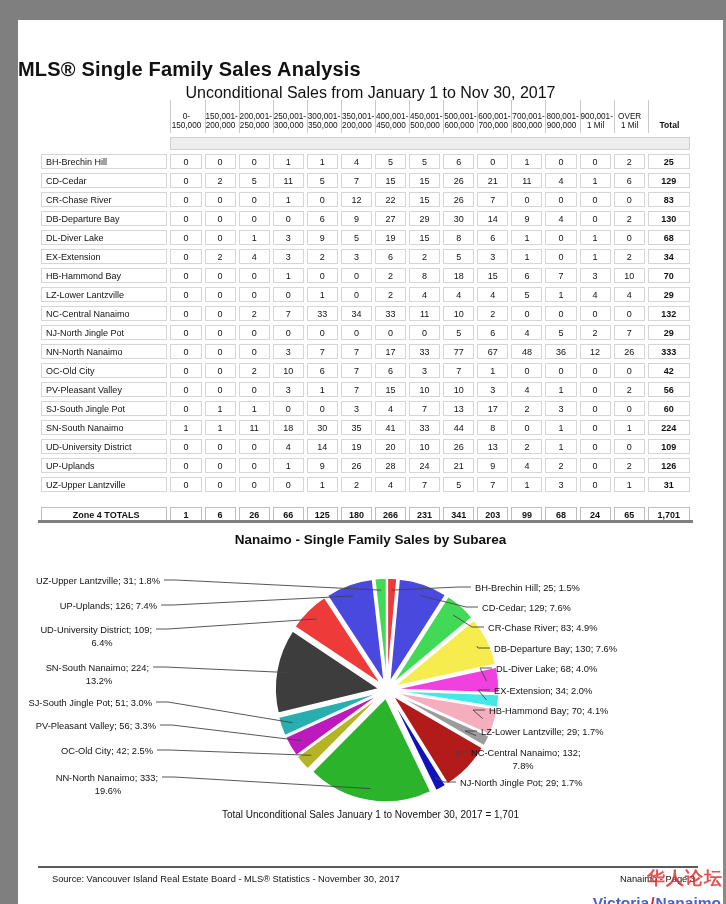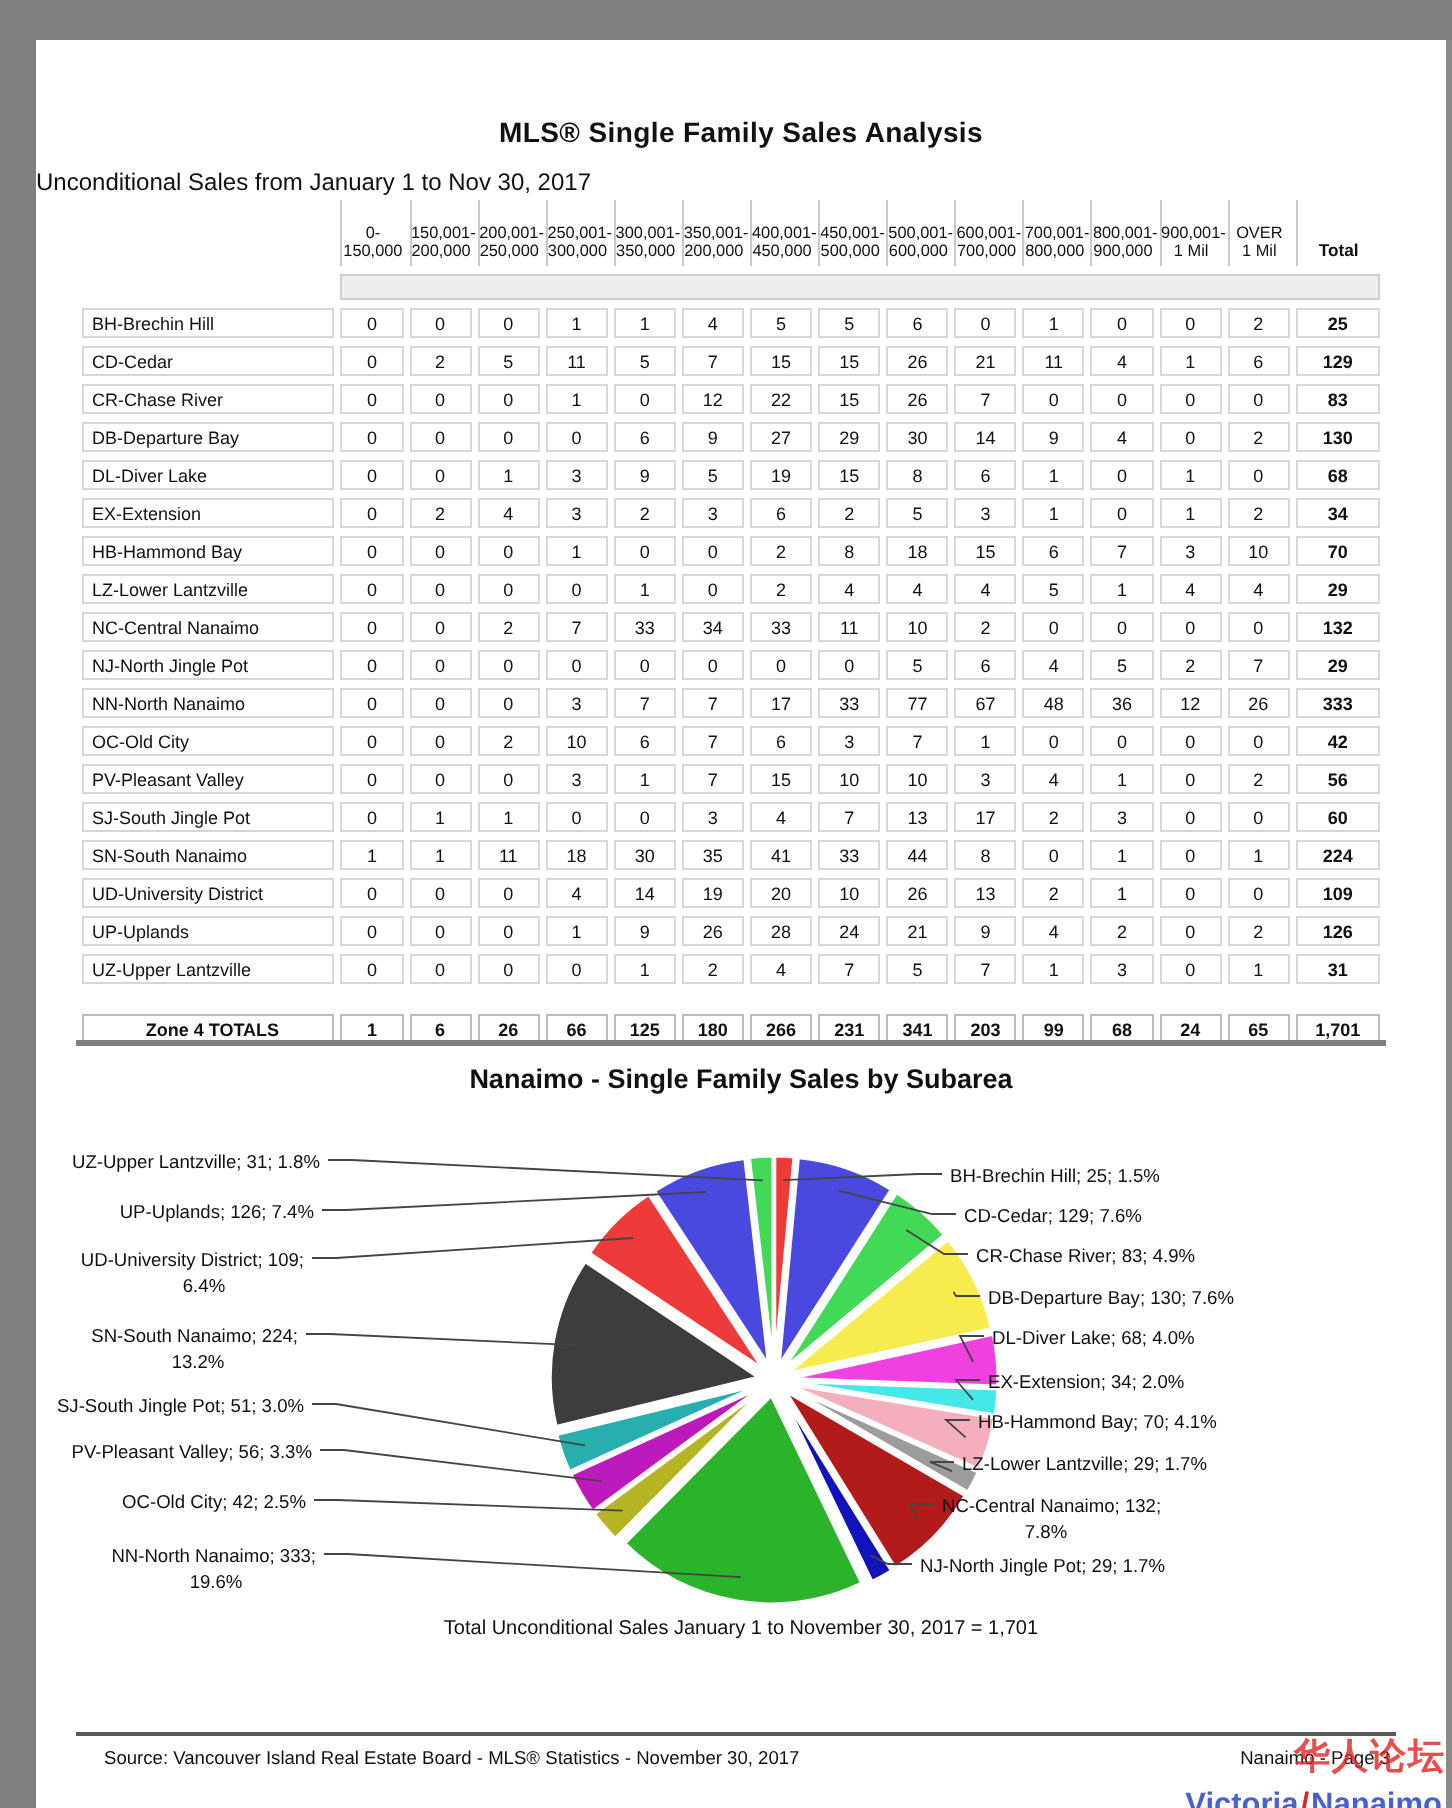--- a/index.html
+++ b/index.html
@@ -6,23 +6,23 @@
   body{
     width:726px;height:904px;position:relative;background:#ffffff;
     font-family:"Liberation Sans", sans-serif;color:#111;
     -webkit-font-smoothing:antialiased;overflow:hidden;
   }
   .chrome-top{position:absolute;left:0;top:0;width:726px;height:20px;background:#7f7f7f;}
   .chrome-left{position:absolute;left:0;top:20px;width:18px;height:884px;background:#7f7f7f;}
   .chrome-right{position:absolute;right:0;top:20px;width:3px;height:884px;background:#8a8a8a;}
   .page{position:absolute;left:18px;top:20px;width:705px;height:884px;background:#fff;}
 
-  .doc-title{position:absolute;top:38px;left:0;width:100%;text-align:center;
-    font-size:14px;font-weight:bold;letter-spacing:.2px;}
-  .doc-subtitle{position:absolute;top:64px;left:0;width:100%;font-size:12px;}
+  .doc-title{position:absolute;top:38px;left:0;width:100%;text-align:left;
+    font-size:20px;font-weight:bold;letter-spacing:.2px;}
+  .doc-subtitle{position:absolute;top:64px;left:0;width:100%;text-align:center;font-size:16px;}
 
   table.sales{position:absolute;top:76px;left:20px;width:655px;table-layout:fixed;
     border-collapse:separate;border-spacing:3px 4px;font-size:9px;}
   table.sales col.c-label{width:126px;}
   table.sales col.c-val{width:31px;}
   table.sales col.c-total{width:42px;}
   table.sales th{font-weight:normal;font-size:8.2px;vertical-align:bottom;padding:0 0 3px 0;
     height:30px;line-height:9px;text-align:center;}
   table.sales th.price,table.sales th.total-h{border-left:1px solid #c9c9c9;}
   table.sales th.total-h{font-weight:bold;font-size:8.6px;}

